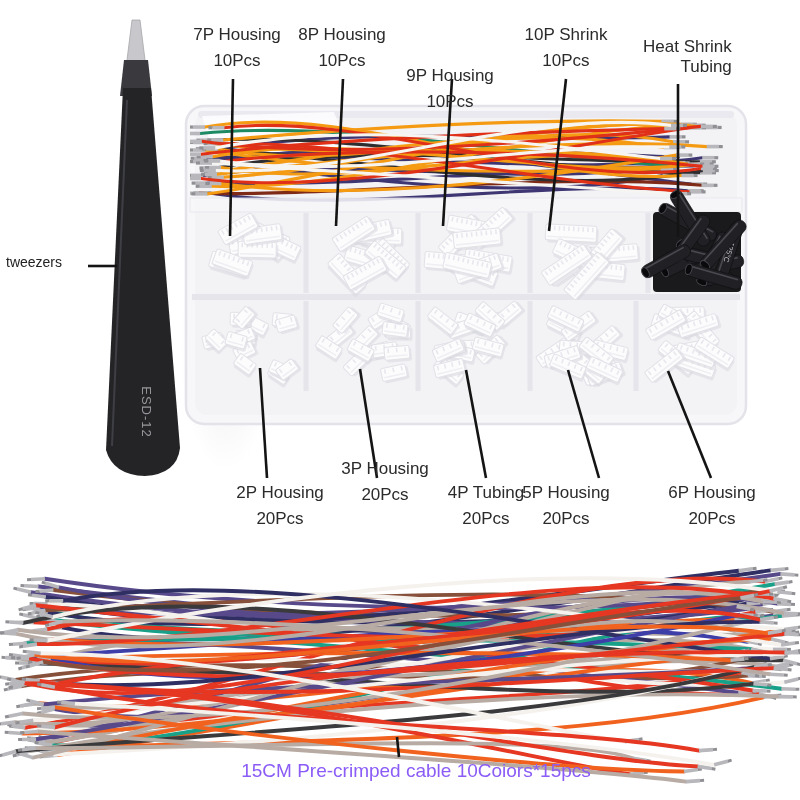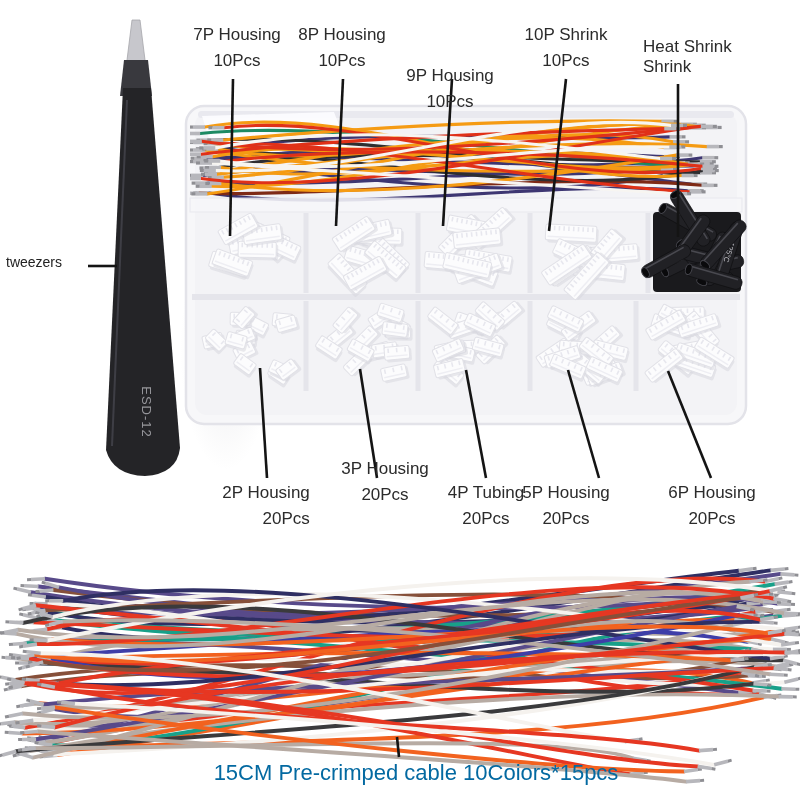--- a/index.html
+++ b/index.html
@@ -2,24 +2,24 @@
 <html><head>
 <meta charset="utf-8">
 <style>
   html,body{margin:0;padding:0;background:#ffffff;}
   .stage{position:relative;width:800px;height:800px;background:#fff;overflow:hidden;
          font-family:"Liberation Sans",sans-serif;}
   #art{position:absolute;left:0;top:0;}
   .lbl{position:absolute;transform:translateX(-50%);text-align:center;color:#2b2b2b;
        font-size:17px;line-height:26px;white-space:nowrap;}
   .lbl span{display:block;}
-  .lbl.hs{transform:none;text-align:left;line-height:20px;}
+  .lbl.hs{transform:none;text-align:right;line-height:20px;}
   .tw-label{position:absolute;left:6px;top:254px;font-size:14px;color:#222;}
   .caption{position:absolute;left:416px;top:760px;transform:translateX(-50%);
-           font-size:22px;color:#0369a1;white-space:nowrap;}
+           font-size:19px;color:#8b5cf6;white-space:nowrap;}
 </style>
 </head>
 <body>
 
 <div class="stage">
   <svg id="art" width="800" height="800" viewBox="0 0 800 800">
       <defs>
         <radialGradient id="shad">
           <stop offset="0%" stop-color="#90909c" stop-opacity="0.16"></stop>
           <stop offset="100%" stop-color="#90909c" stop-opacity="0"></stop>
@@ -2175,24 +2175,24 @@
   <div class="lbl" style="left:450px;top:22px;margin-top:41px;">
     <span>9P Housing</span>
     <span>10Pcs</span>
   </div>
   <div class="lbl" style="left:566px;top:22px;">
     <span>10P Shrink</span>
     <span>10Pcs</span>
   </div>
   <div class="lbl hs" style="left:643px;top:37px;">
     <span>Heat Shrink</span>
-    <span>Shrink</span>
+    <span>Tubing</span>
   </div>
 
-  <div class="lbl" style="left:266px;top:480px;text-align:right;">
+  <div class="lbl" style="left:280px;top:480px;">
     <span>2P Housing</span>
     <span>20Pcs</span>
   </div>
   <div class="lbl" style="left:377px;top:456px;margin-left:8px;">
     <span>3P Housing</span>
     <span>20Pcs</span>
   </div>
   <div class="lbl" style="left:486px;top:480px;">
     <span>4P Tubing</span>
     <span>20Pcs</span>

